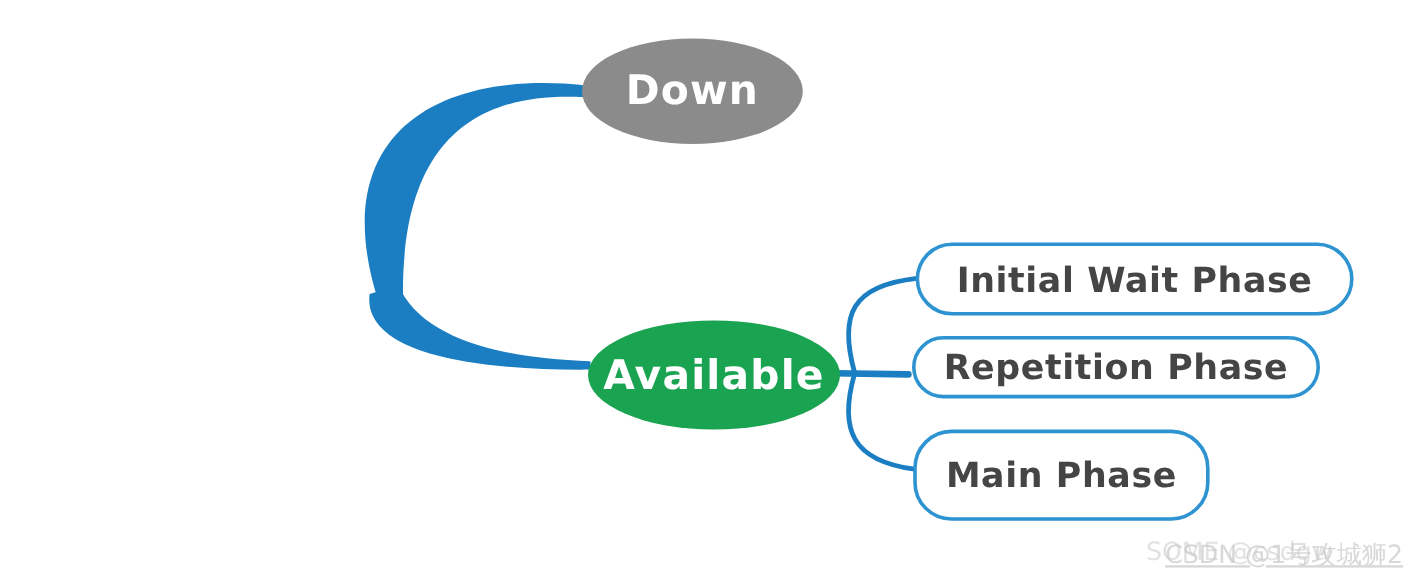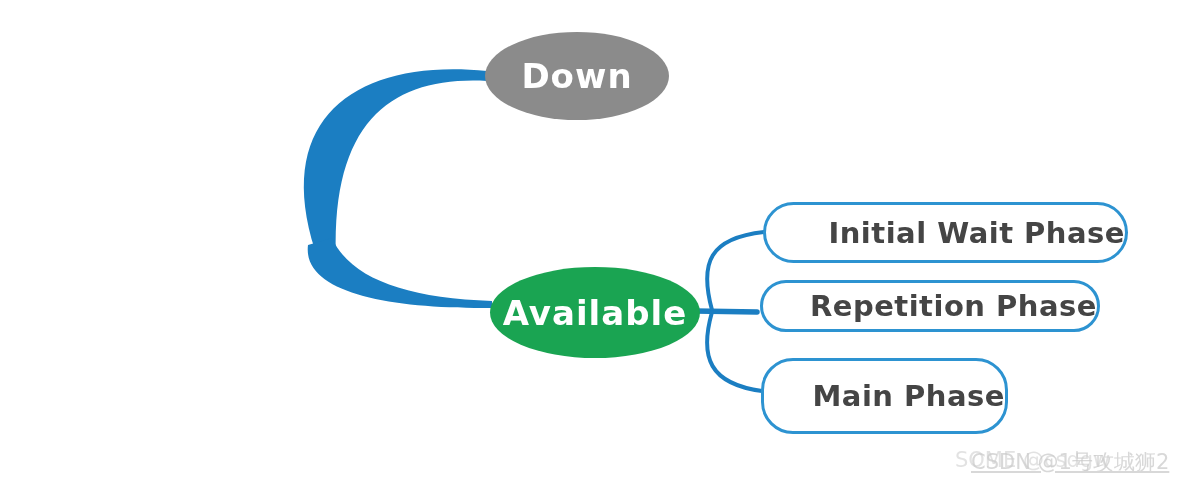--- a/index.html
+++ b/index.html
@@ -54,21 +54,20 @@
     font-size: 34px;
   }
   .phase-box {
     background: #ffffff;
     border: 3px solid var(--phase-border, #2D93D1);
     border-radius: 32px;
     color: var(--phase-text, #454545);
     font-weight: bold;
     font-size: 29px;
     letter-spacing: 0.5px;
-    justify-content: flex-end;
   }
   .phase-initial    { left: 763px; top: 202px; width: 365px; height: 61px; }
   .phase-repetition { left: 760px; top: 280px; width: 340px; height: 52px; }
   .phase-main      { left: 761px; top: 358px; width: 247px; height: 76px; }
   .watermark {
     position: absolute;
     z-index: 2;
     top: 448px;
     left: 955px;
     height: 26px;

